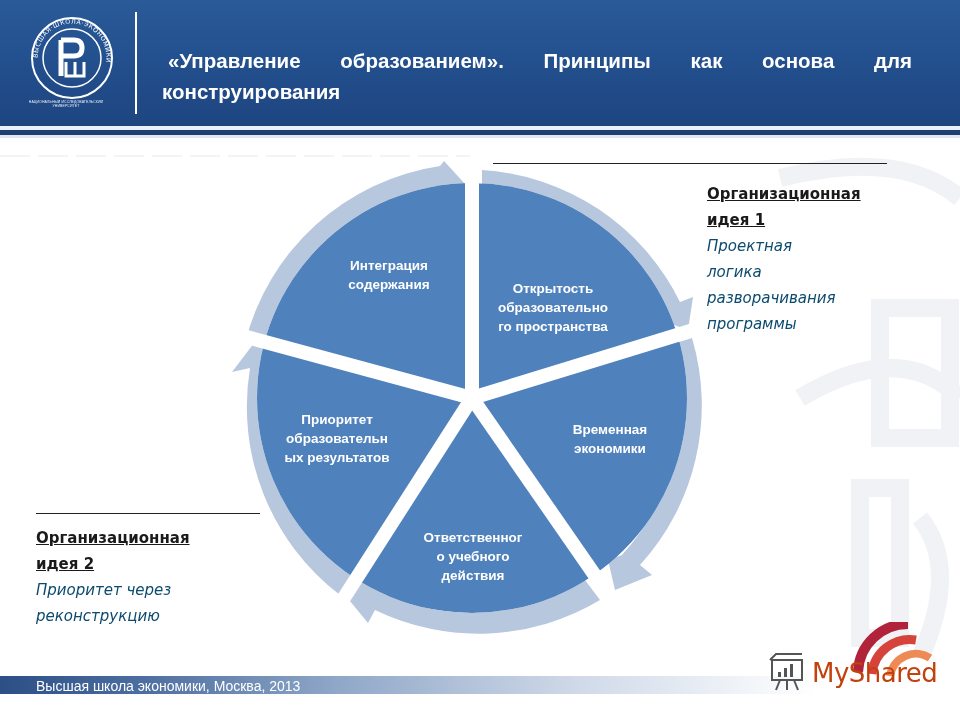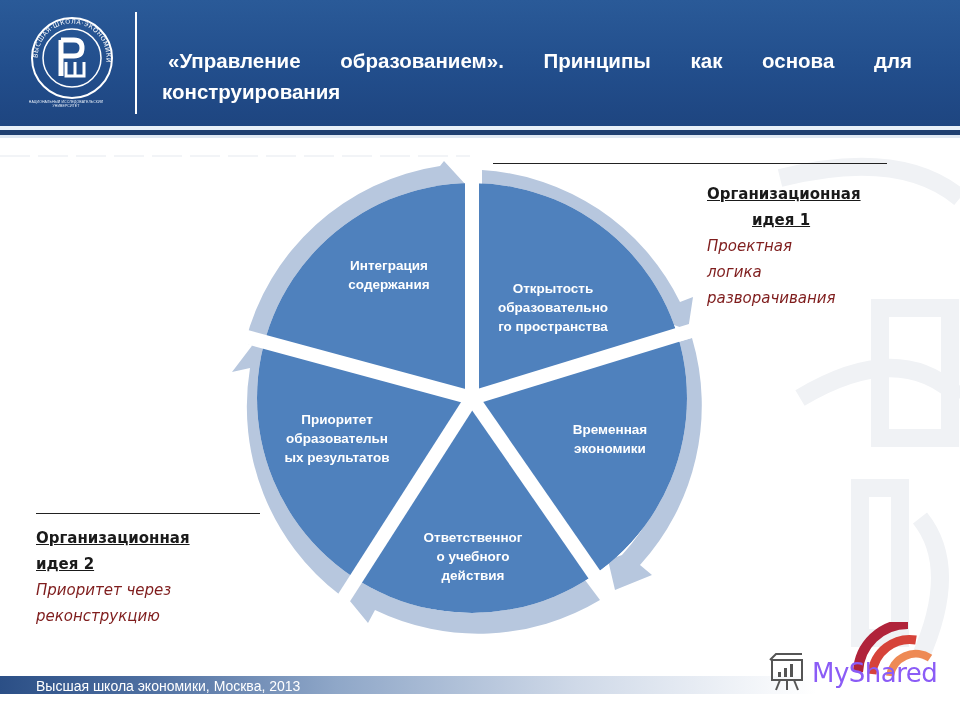--- a/index.html
+++ b/index.html
@@ -29,32 +29,32 @@
   .title .line2 { display: block; text-align: justify; text-align-last: justify; padding-left: 6px; }
   .bg-watermark { position: absolute; left: 0; top: 138px; width: 960px; height: 540px; }
   .diagram { position: absolute; left: 0; top: 0; width: 960px; height: 720px; }
   .seg-label {
     position: absolute; color: #ffffff; font-weight: bold; font-size: 13.5px;
     line-height: 19px; text-align: center;
   }
   .rule { position: absolute; height: 1px; background: #222; }
   .note { position: absolute; font-family: "DejaVu Sans", sans-serif; font-size: 15px; line-height: 26px; color: #1a1a1a; }
   .note .head { font-weight: bold; text-decoration: underline; display: block; }
-  .note .body { font-style: italic; display: block; color: #7f1d1d; }
+  .note .body { font-style: italic; display: block; color: #0c4a6e; }
   .footer-bar {
     position: absolute; left: 0; top: 676px; width: 960px; height: 18px;
     background: linear-gradient(90deg, #2b4f86 0%, #4d6ea0 15%, #8fa7c8 35%, #cfd9e8 60%, #ffffff 85%);
   }
   .footer-text {
     position: absolute; left: 36px; top: 678px; color: #ffffff; font-size: 14px;
     font-family: "Liberation Sans", sans-serif;
   }
   .myshared { position: absolute; left: 768px; top: 622px; width: 190px; height: 70px; }
   .myshared-text {
-    position: absolute; left: 812px; top: 658px; font-size: 26px; color: #8b5cf6;
+    position: absolute; left: 812px; top: 658px; font-size: 26px; color: #c2410c;
     font-family: "DejaVu Sans", sans-serif; letter-spacing: -0.5px;
   }
 </style>
 </head>
 <body>
 
 <div class="header"></div>
 <div class="header-stripe1"></div>
 <div class="header-stripe2"></div>
 <div class="header-stripe3"></div>
@@ -150,24 +150,25 @@
   <span>ых результатов</span>
 </div>
 <div class="seg-label" style="left:314px; top:256px; width:150px;">
   <span>Интеграция</span><br>
   <span>содержания</span>
 </div>
 
 <div class="rule" style="left:493px; top:163px; width:394px;"></div>
 <div class="note" style="left:707px; top:181px; width:230px;">
   <span class="head">Организационная</span>
-  <span class="head" style="display:inline-block;margin-left:45px;">идея 1</span>
+  <span class="head" style="display:inline-block;">идея 1</span>
   <span class="body">Проектная</span>
   <span class="body">логика</span>
   <span class="body">разворачивания</span>
+  <span class="body">программы</span>
 </div>
 
 <div class="rule" style="left:36px; top:513px; width:224px;"></div>
 <div class="note" style="left:36px; top:525px; width:230px;">
   <span class="head">Организационная</span>
   <span class="head" style="display:inline-block;">идея 2</span>
   <span class="body">Приоритет через</span>
   <span class="body">реконструкцию</span>
 </div>
 

